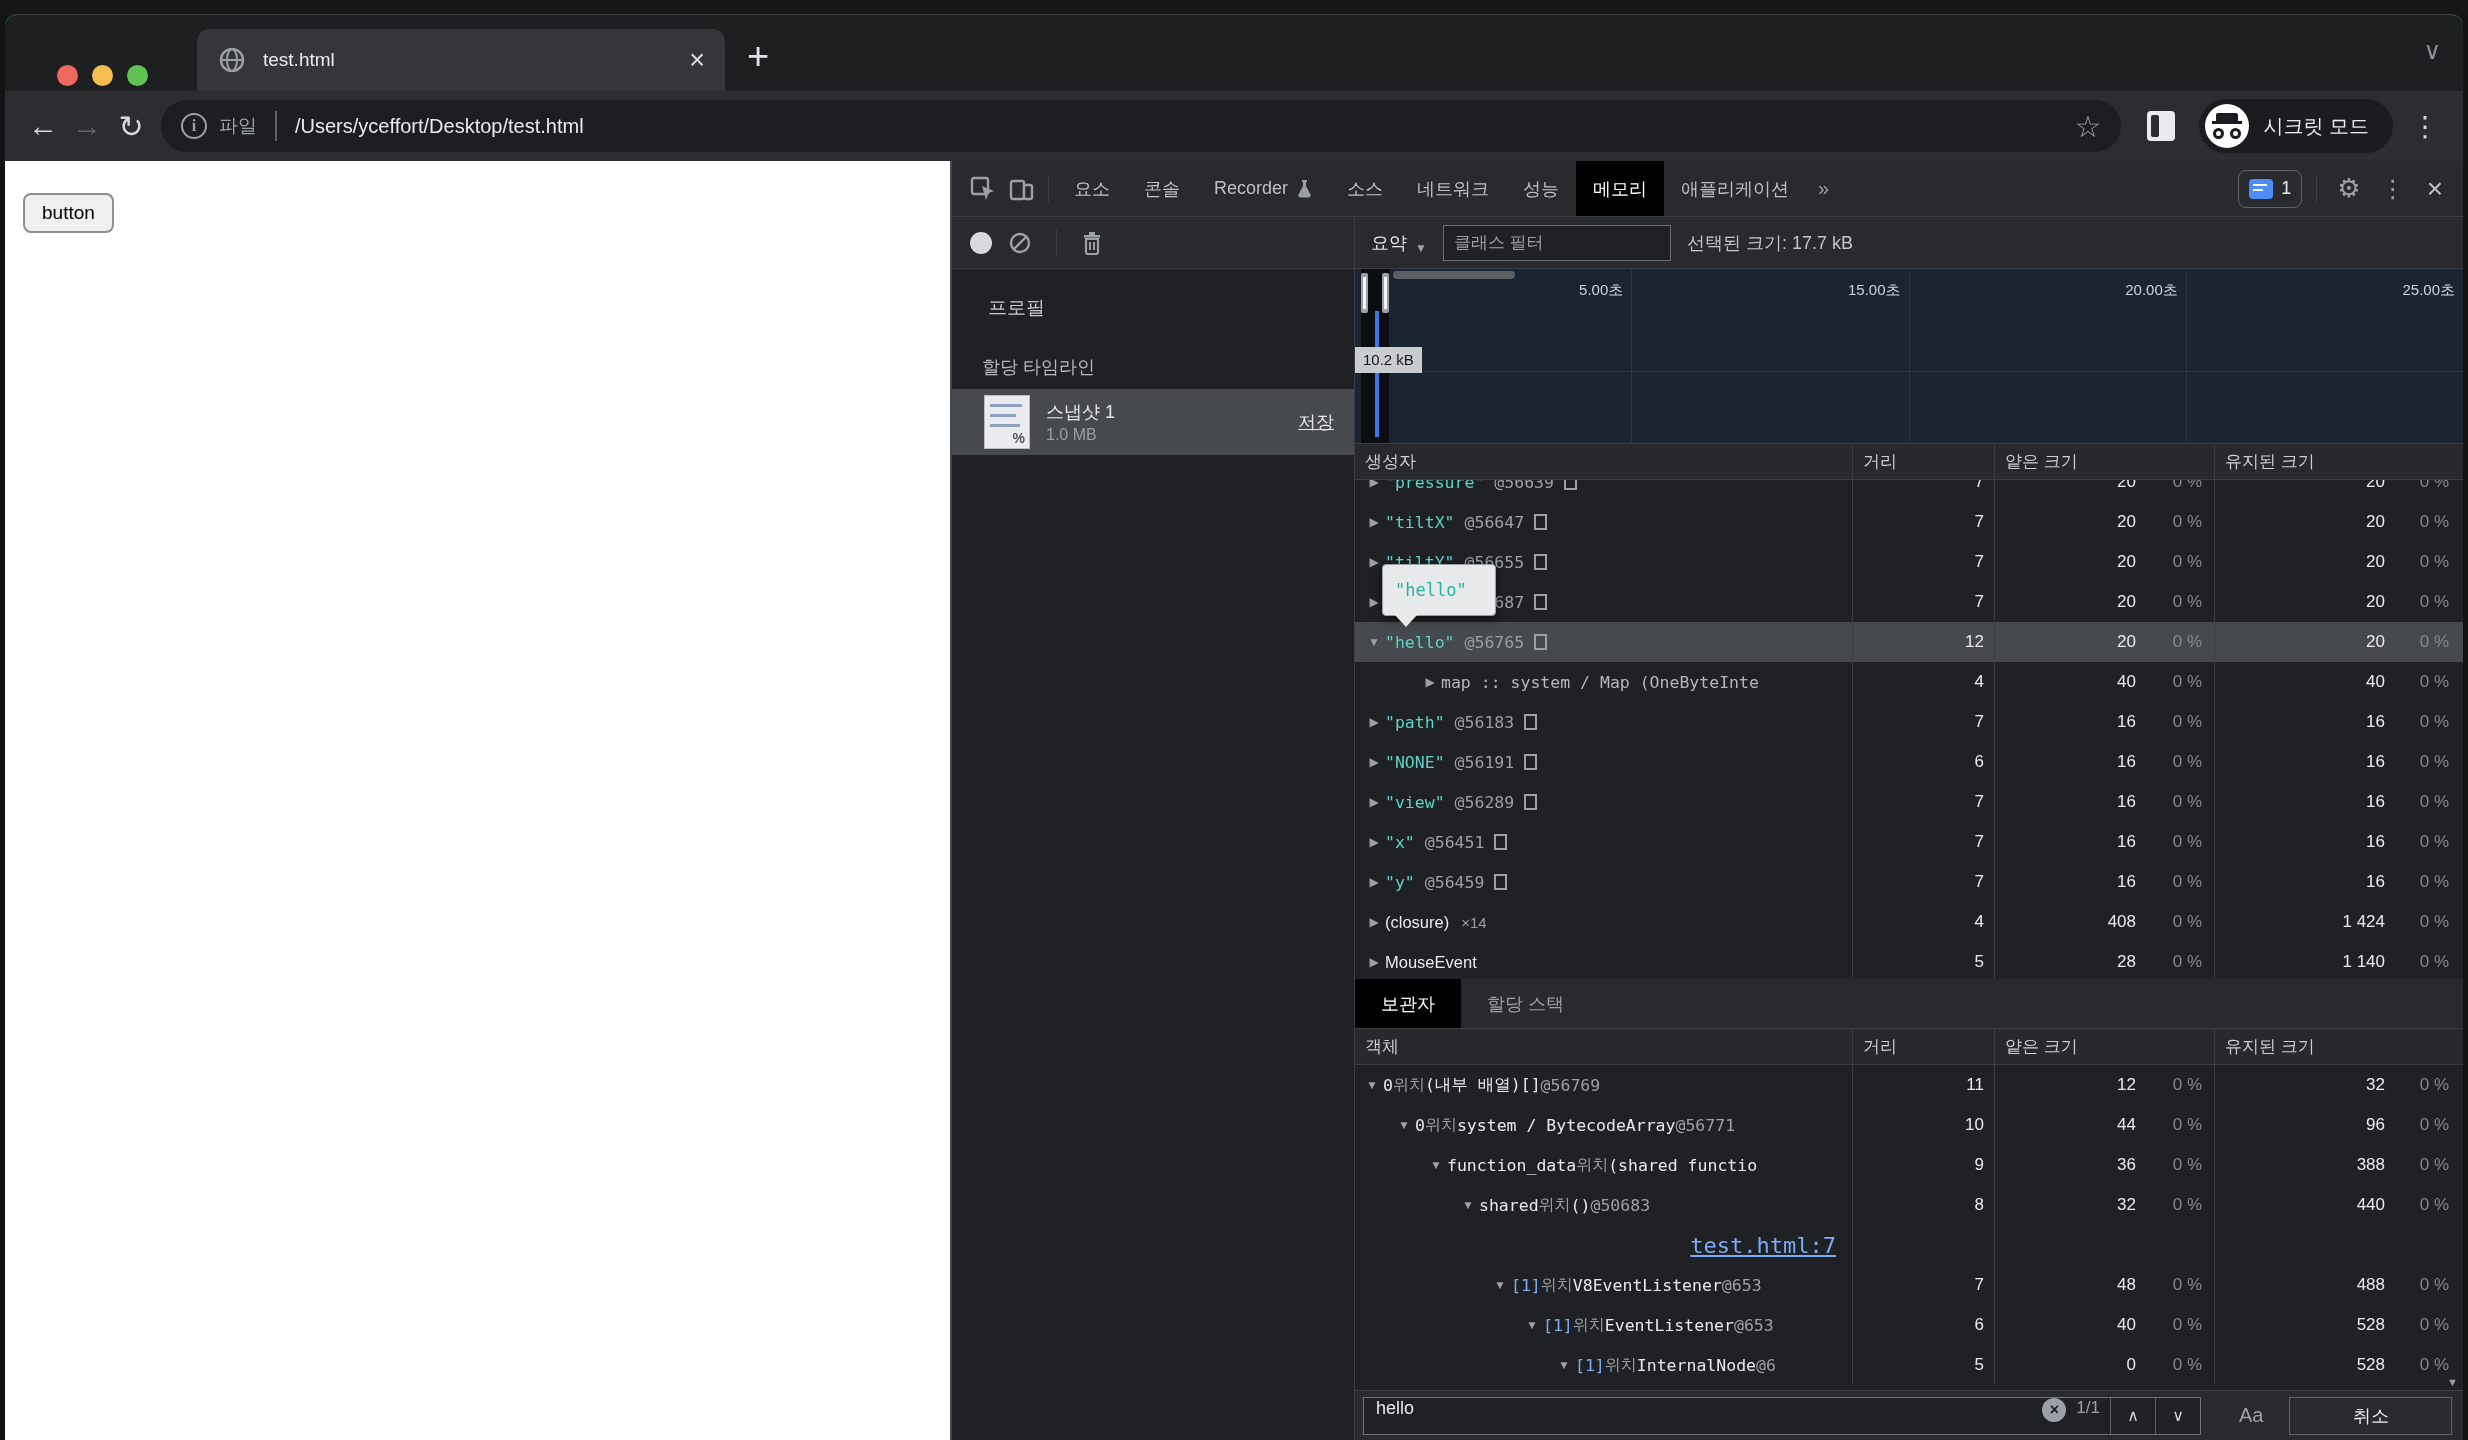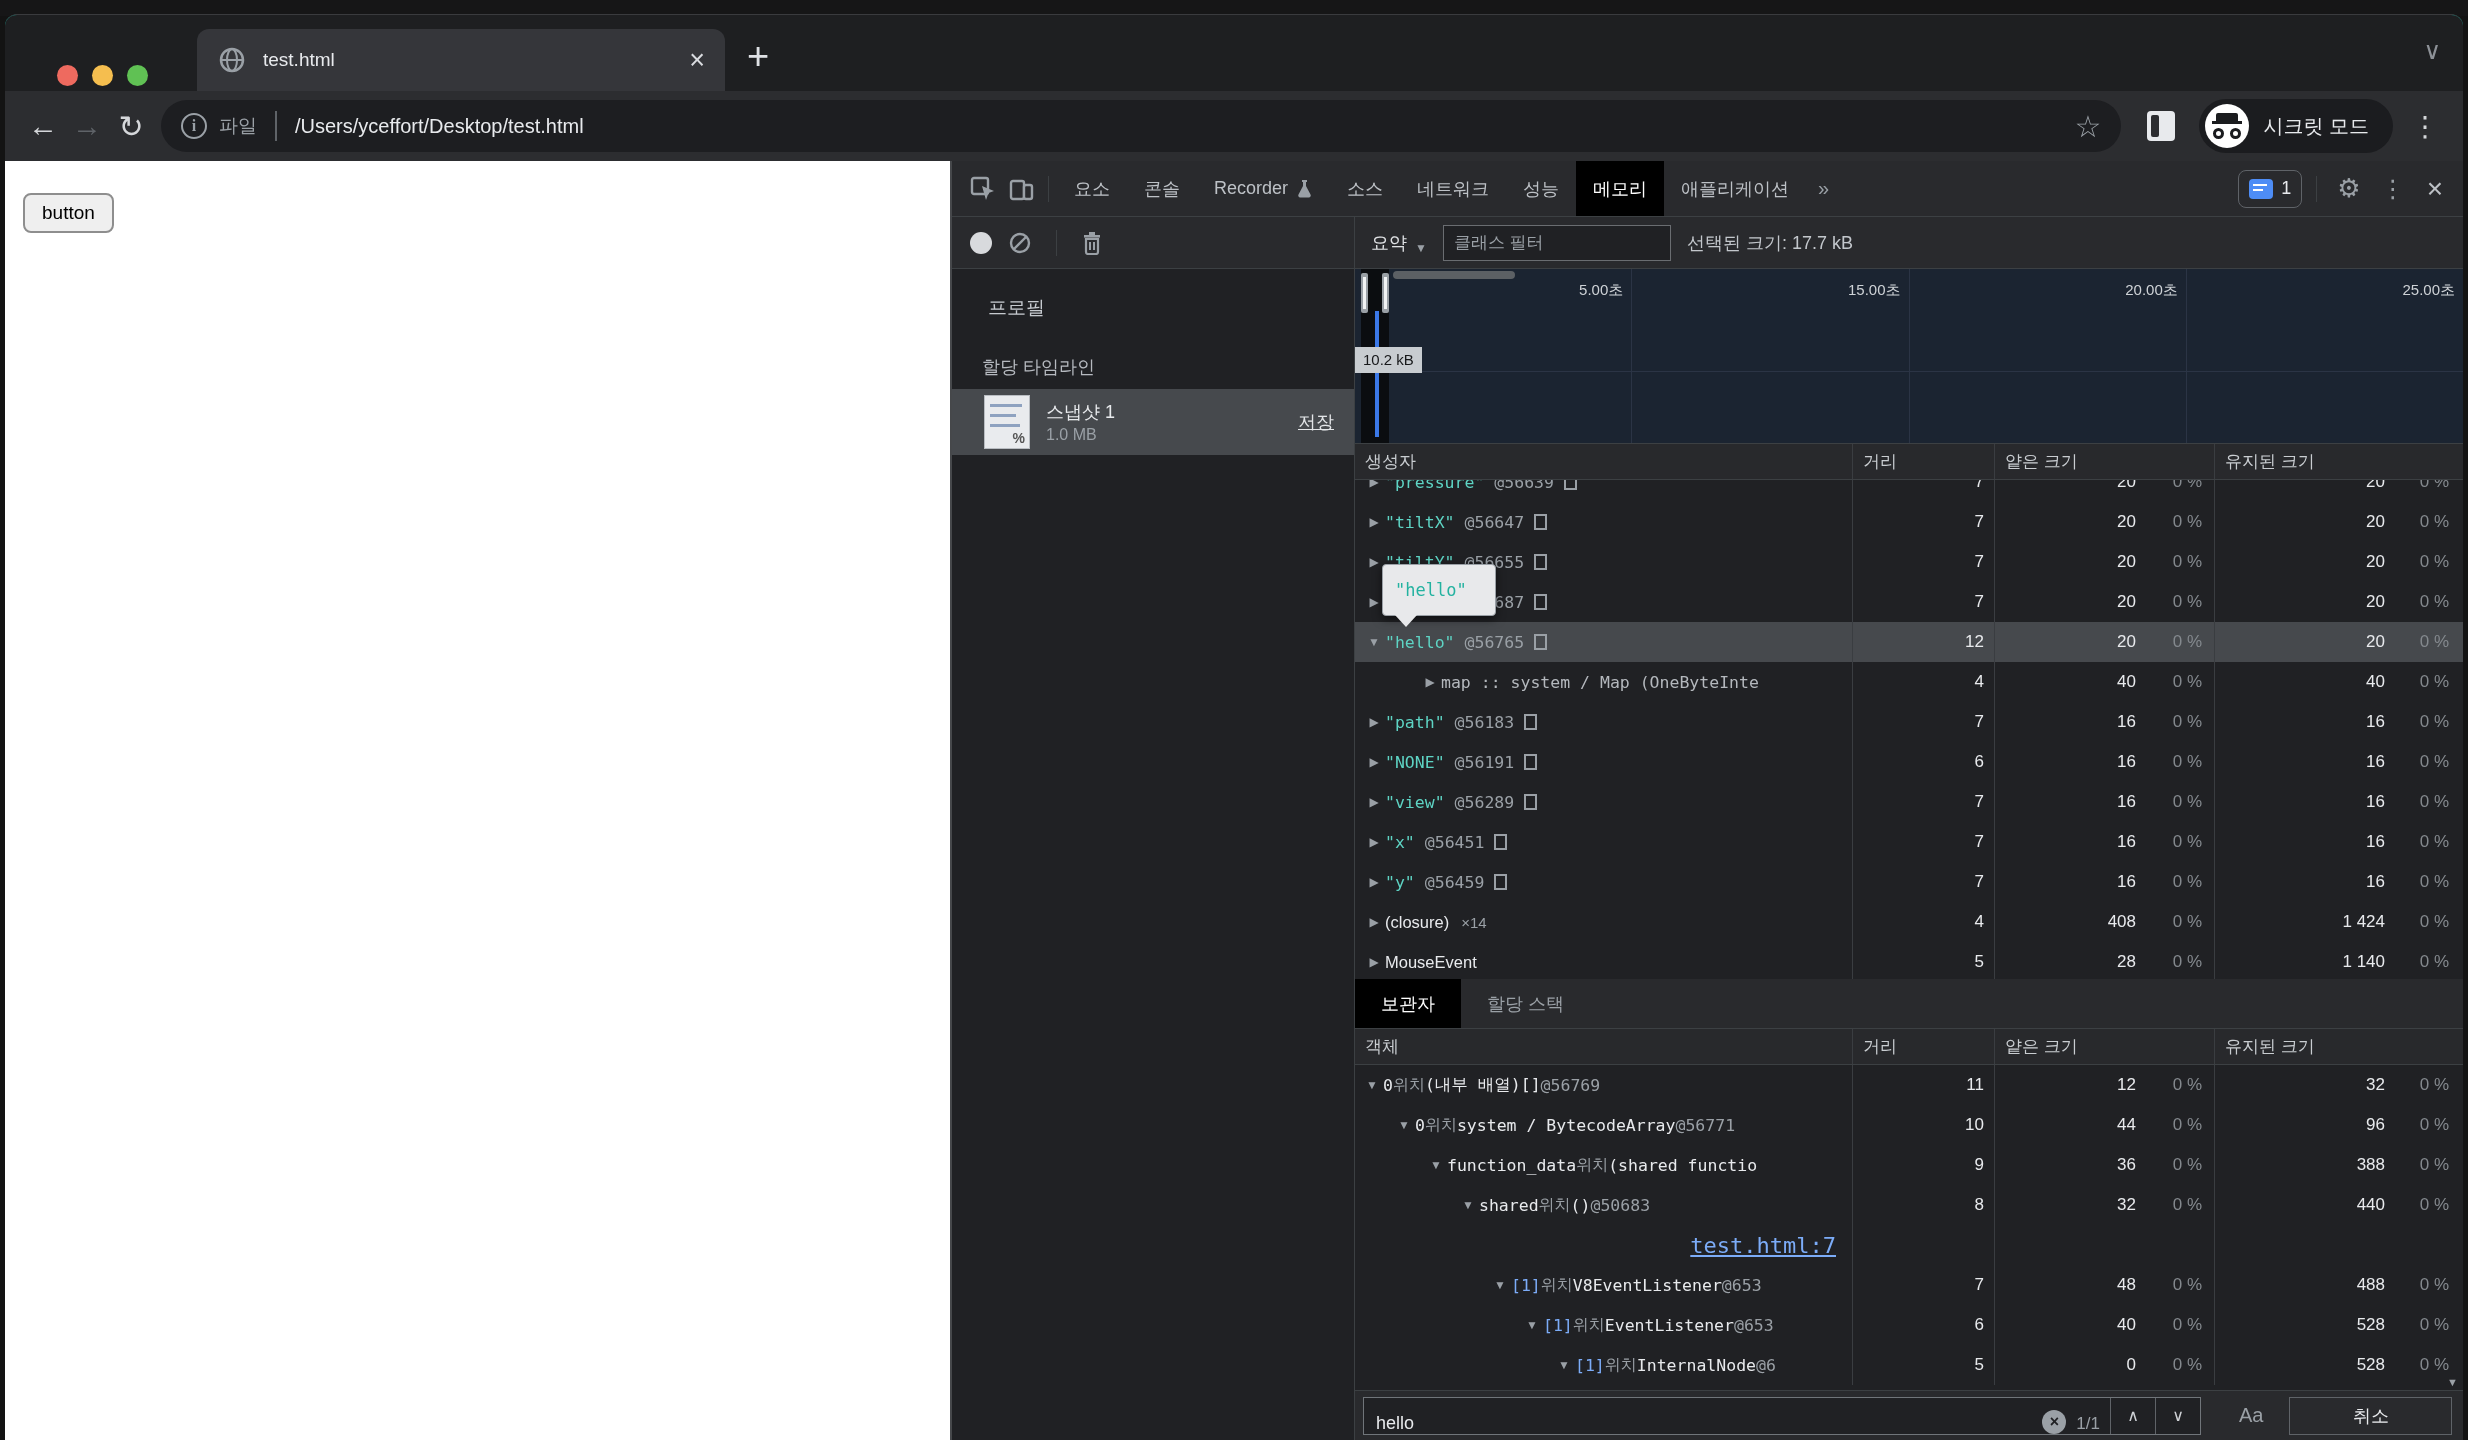--- a/index.html
+++ b/index.html
@@ -178,21 +178,21 @@
                   display:flex; align-items:center; padding-left:12px; z-index:5;
                   color:#23b2a0; font-family:"DejaVu Sans Mono",monospace; font-size:17px; }
   .heap-tooltip .arrow { position:absolute; left:12px; bottom:-12px; width:0; height:0;
                   border-left:11px solid transparent; border-right:11px solid transparent;
                   border-top:12px solid #e8e9eb; }
 
   
   .searchbar { height:50px; background:#292a2d; border-top:1px solid #3c4043; display:flex;
                align-items:center; padding:0 8px; flex:0 0 auto; }
   .search-box { width:838px; height:38px; border:1px solid #70757a; background:#202124;
-                display:flex; align-items:flex-end; flex:0 0 auto; }
+                display:flex; align-items:flex-start; flex:0 0 auto; }
   .search-input { flex:1; background:transparent; border:none; outline:none; color:#e8eaed;
                   font-size:18px; padding-left:12px; font-family:"Liberation Sans",sans-serif; min-width:0; }
   .clear-circ { width:24px; height:24px; border-radius:50%; background:#9aa0a6; color:#202124;
                 font-size:16px; font-weight:bold; display:flex; align-items:center; justify-content:center;
                 flex:0 0 auto; }
   .match-count { color:#9aa0a6; font-size:17px; margin:0 10px; }
   .sb-div { width:1px; align-self:stretch; background:#5f6368; }
   .sb-btn { width:44px; align-self:stretch; display:flex; align-items:center; justify-content:center;
             color:#cfd2d6; font-size:16px; }
   .case-toggle { margin-left:38px; color:#9aa0a6; font-size:20px; }

